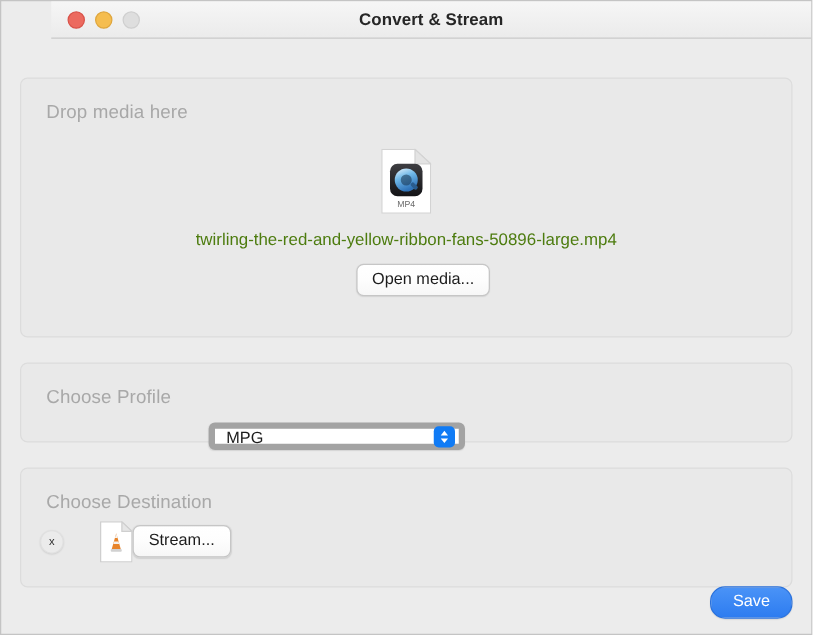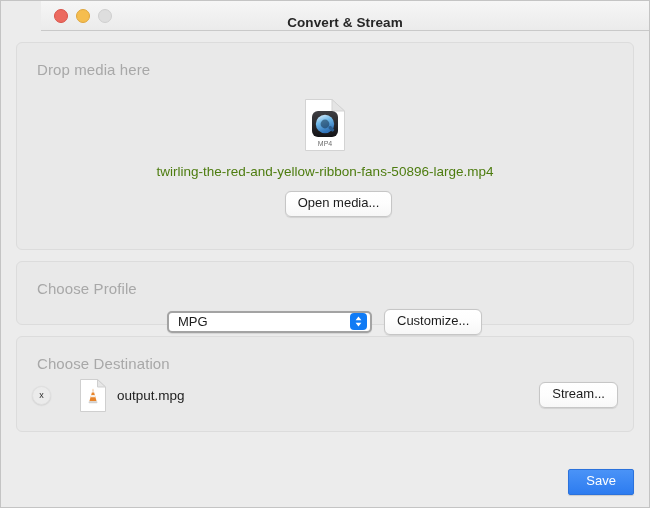--- a/index.html
+++ b/index.html
@@ -22,21 +22,21 @@
     border: 1px solid #c4c4c4;
   }
 
   
   .titlebar {
     position: relative;
     height: 29px;
     background: linear-gradient(to bottom, #f6f6f6 0%, #ebebeb 100%);
     border-bottom: 1px solid #c9c9c9;
     display: flex;
-    align-items: flex-end;
+    align-items: center;
     margin-left: 40px;
   }
   .traffic-lights {
     position: absolute;
     left: 13px;
     top: 0;
     height: 29px;
     display: flex;
     align-items: center;
     gap: 8px;
@@ -67,20 +67,21 @@
     height: 478px;
     position: relative;
   }
 
   .groupbox {
     background: #e9e9e9;
     border: 1px solid #dcdcdc;
     border-radius: 6px;
     box-sizing: border-box;
     position: relative;
+    margin-top: 20px;
   }
   .group-title {
     position: absolute;
     left: 20px;
     top: 18px;
     font-size: 15px;
     color: #a8a8a8;
     letter-spacing: 0.1px;
   }
 
@@ -146,21 +147,21 @@
     display: flex;
     align-items: center;
     gap: 12px;
   }
 
   .popup-button {
     position: relative;
     width: 205px;
     height: 22px;
     background: #ffffff;
-    border: 2px solid #a3a3a3;
+    border: 5px solid #a3a3a3;
     border-radius: 5px;
     box-shadow: 0 0.5px 1px rgba(0,0,0,0.10);
     display: flex;
     align-items: center;
     box-sizing: border-box;
     cursor: default;
   }
   .popup-value {
     font-size: 13px;
     color: #1c1c1c;
@@ -226,21 +227,21 @@
   .footer {
     position: absolute;
     right: 15px;
     bottom: 14px;
   }
   .save-btn {
     appearance: none;
     -webkit-appearance: none;
     background: linear-gradient(to bottom, #4a93f7 0%, #2d7cf0 100%);
     border: 1px solid #2b72dc;
-    border-radius: 2px;
+    border-radius: 12px;
     color: #ffffff;
     font-family: "Liberation Sans", sans-serif;
     font-size: 13px;
     padding: 4px 17px 5px 17px;
     box-shadow: 0 0.5px 1px rgba(0,0,0,0.14);
     cursor: default;
     line-height: 1.15;
   }
 </style>
 </head>
@@ -305,21 +306,20 @@
       <div class="profile-row">
         <div class="popup-button">
           <span class="popup-value">MPG</span>
           <span class="popup-stepper">
             <svg width="11" height="13" viewBox="0 0 11 13">
               <path d="M5.5 1.6 L8.4 5.3 H2.6 Z" fill="#ffffff"></path>
               <path d="M5.5 11.4 L2.6 7.7 H8.4 Z" fill="#ffffff"></path>
             </svg>
           </span>
         </div>
-        <button class="push-btn">Customize...</button>
       </div>
     </div>
 
     <div class="groupbox group-dest">
       <div class="group-title">Choose Destination</div>
 
       <div class="dest-row">
         <span class="remove-btn">x</span>
 
         <span class="dest-file-icon doc-icon">
@@ -328,21 +328,20 @@
             <path d="M0.5,0.5 H17.5 L25.5,8 V32.5 H0.5 Z" fill="#ffffff" stroke="#cfcfcf" stroke-width="1"></path>
             <path d="M17.5,0.5 L25.5,8 H17.5 Z" fill="#e6e6e6" stroke="#cfcfcf" stroke-width="1"></path>
 
             <path d="M13,9.5 L16.6,22.2 H9.4 Z" fill="#e8842a"></path>
             <path d="M13,9.5 L14.1,13.4 H11.9 Z" fill="#f4f4f4"></path>
             <path d="M11.2,16.1 H14.8 L15.4,18.2 H10.6 Z" fill="#f6f0ea"></path>
             <rect x="8.6" y="22.2" width="8.8" height="2.1" rx="0.8" fill="#d1d1d1"></rect>
           </svg>
         </span>
 
-        <span class="dest-filename">output.mpg</span>
 
         <span class="browse-wrap">
           <button class="push-btn">Stream...</button>
         </span>
       </div>
     </div>
 
     <div class="footer">
       <button class="save-btn">Save</button>
     </div>

